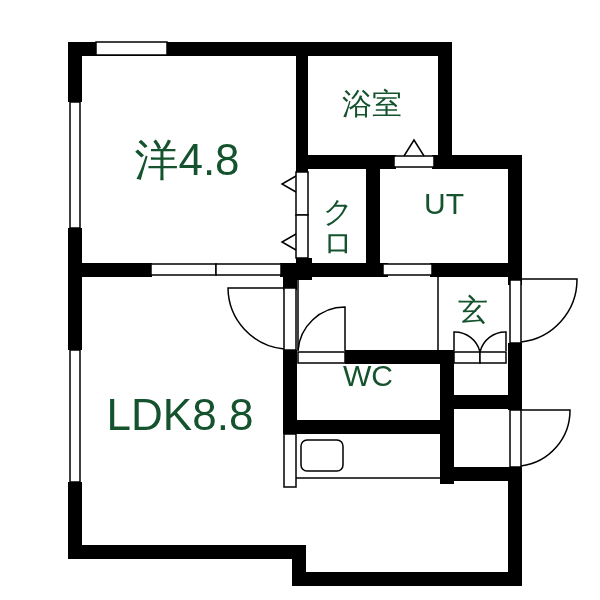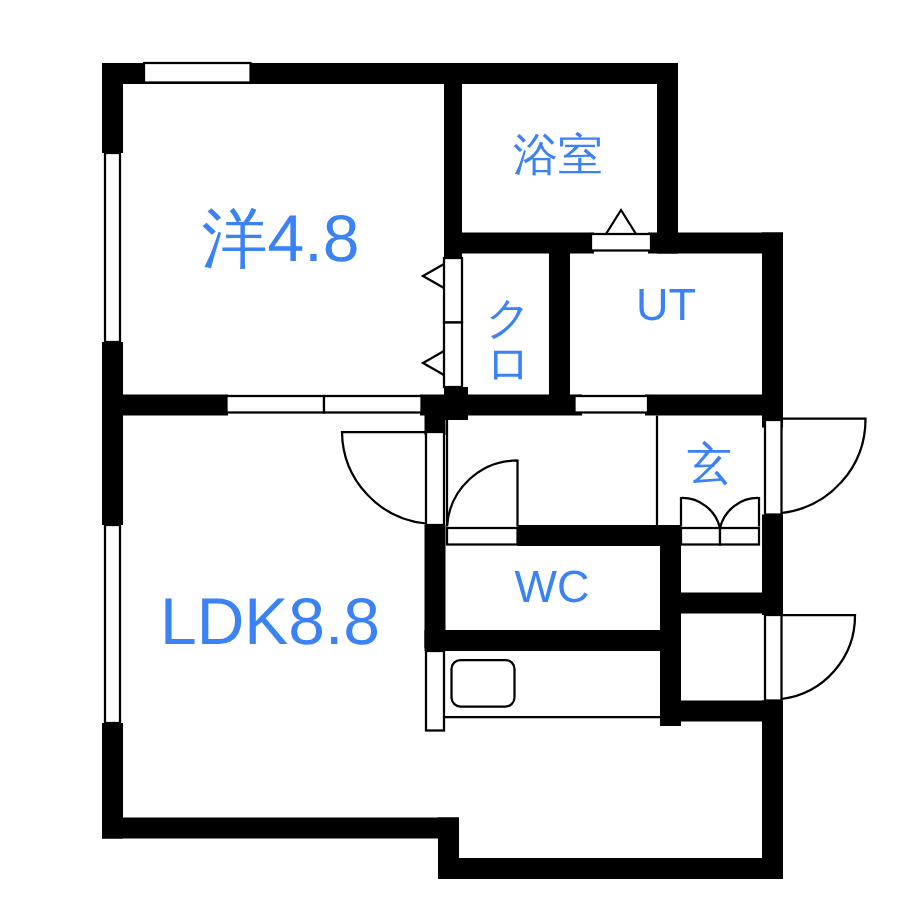--- a/index.html
+++ b/index.html
@@ -1,18 +1,18 @@
 <!DOCTYPE html>
 <html><head>
 <meta charset="utf-8">
 <style>
   html, body { margin: 0; padding: 0; background: #ffffff; }
   body { width: 600px; height: 600px; position: relative; overflow: hidden; }
   svg { position: absolute; left: 0; top: 0; }
-  .label { position: absolute; font-family: "Liberation Sans", "DejaVu Sans", sans-serif; color: #3b82f6; white-space: nowrap; transform: translate(-50%, -50%); line-height: 1; }
+  .label { position: absolute; font-family: "Liberation Sans", "DejaVu Sans", sans-serif; color: #14532d; white-space: nowrap; transform: translate(-50%, -50%); line-height: 1; }
   .big { font-size: 44px; }
   .mid { font-size: 30px; }
   .vert { font-size: 30px; writing-mode: vertical-rl; letter-spacing: 4px; }
 </style>
 </head>
 <body>
 
 <svg width="600" height="600" viewBox="0 0 600 600">
 
   <g fill="#000">
@@ -117,14 +117,14 @@
     <line x1="296" y1="478" x2="440" y2="478"></line>
     <rect x="301" y="440" width="42" height="31" rx="6"></rect>
   </g>
 </svg>
 
 <div class="label big" style="left:187px; top:160px;">洋4.8</div>
 <div class="label mid" style="left:372px; top:104px;">浴室</div>
 <div class="label vert" style="left:338px; top:215px;">クロ</div>
 <div class="label mid" style="left:444px; top:204px;">UT</div>
 <div class="label mid" style="left:473px; top:310px;">玄</div>
-<div class="label mid" style="left:368px; top:392px;text-align:center;">WC</div>
+<div class="label mid" style="left:368px; top:376px;text-align:center;">WC</div>
 <div class="label big" style="left:180px; top:415px;">LDK8.8</div>
 
 </body></html>

